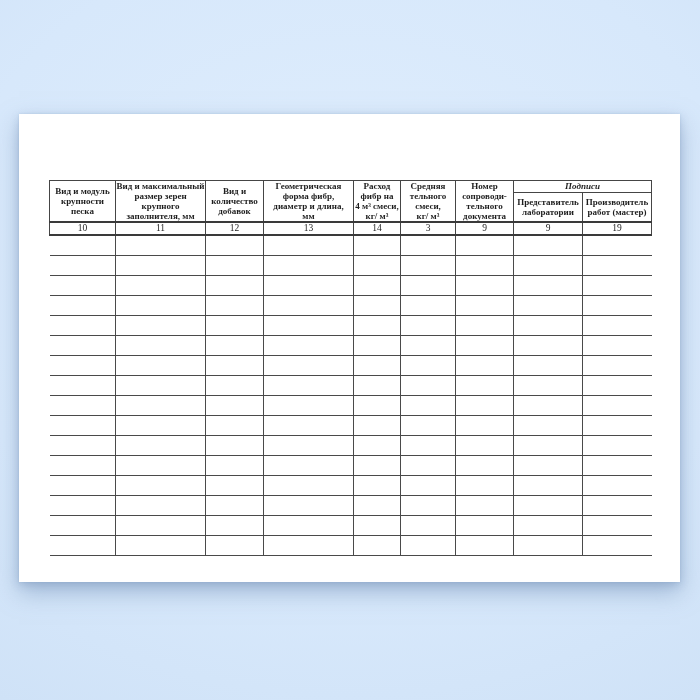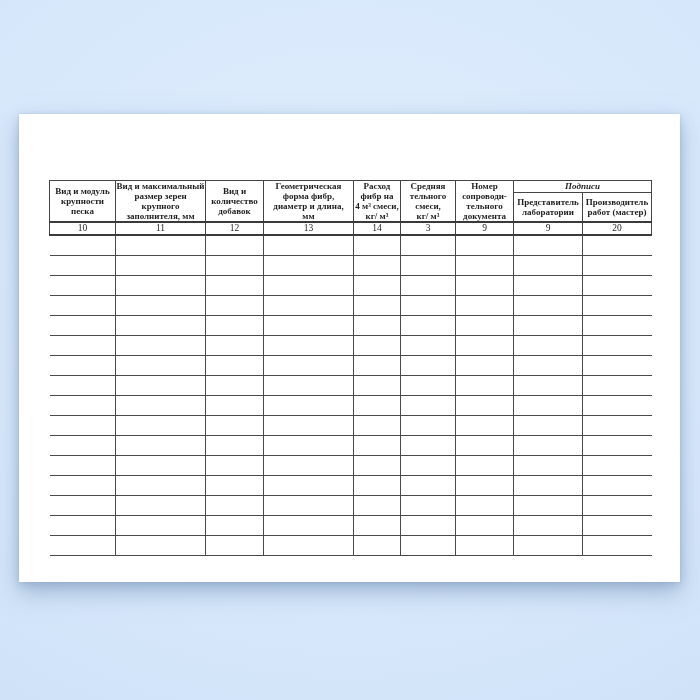--- a/index.html
+++ b/index.html
@@ -135,21 +135,21 @@
         </tr>
         <tr class="numbers-row">
           <td>10</td>
           <td>11</td>
           <td>12</td>
           <td>13</td>
           <td>14</td>
           <td>3</td>
           <td>9</td>
           <td>9</td>
-          <td>20</td>
+          <td>19</td>
         </tr>
       </thead>
       <tbody>
           <tr>
             <td></td>
             <td></td>
             <td></td>
             <td></td>
             <td></td>
             <td></td>

